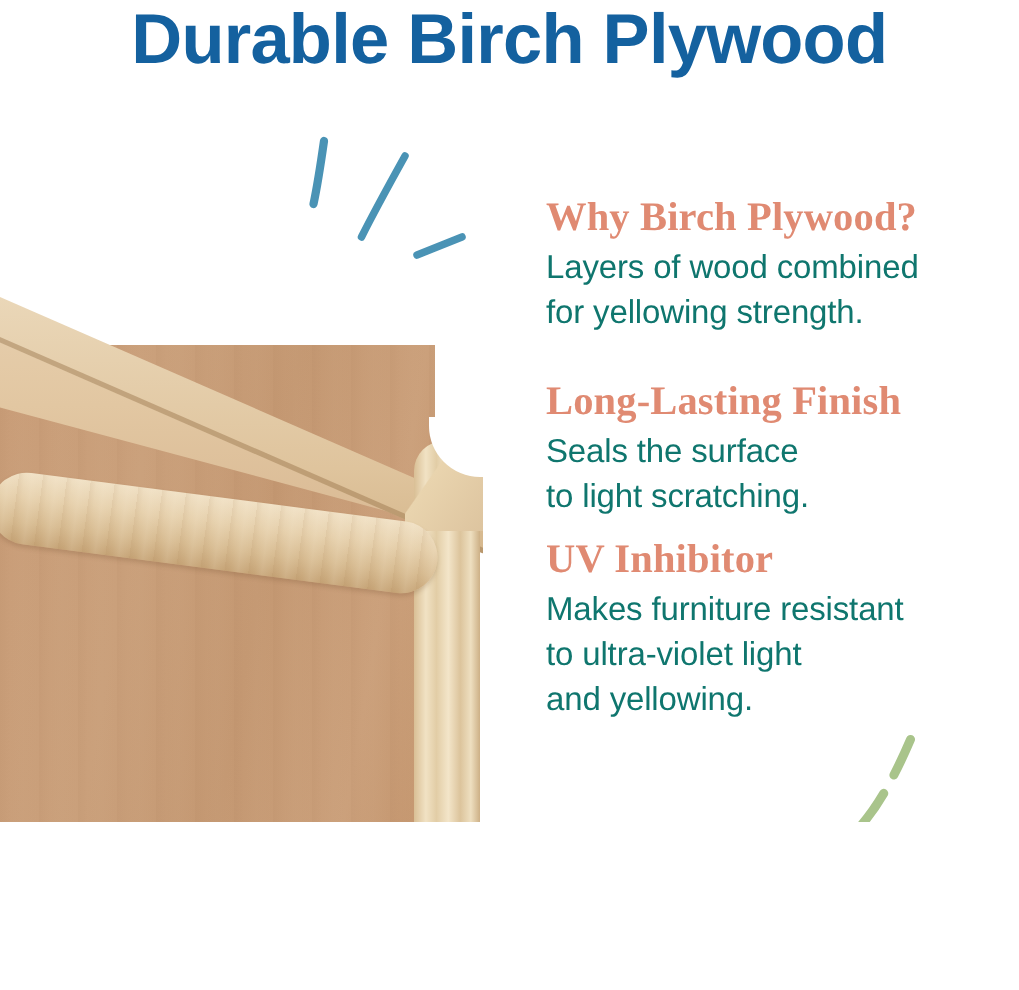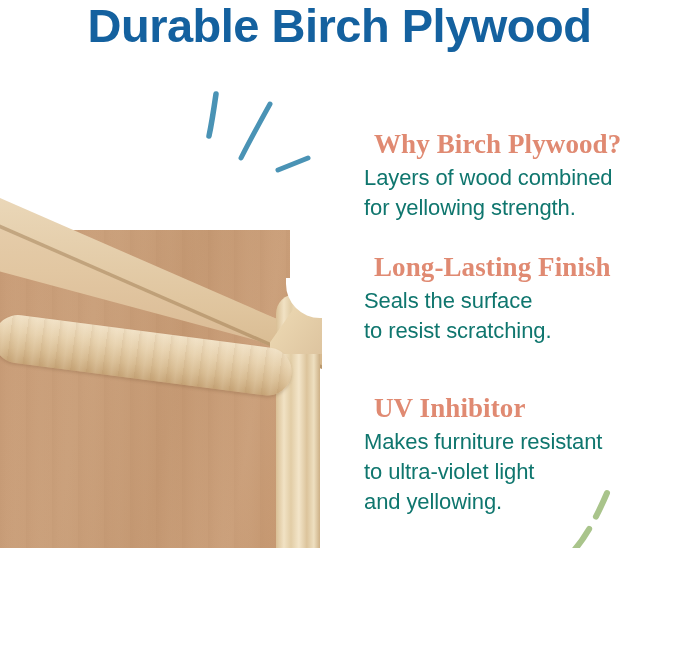--- a/index.html
+++ b/index.html
@@ -152,37 +152,37 @@
   }
 
   
   .block { position: absolute; left: 364px; width: 312px; }
   .block-heading {
     font-family: "Liberation Serif", serif;
     font-weight: bold;
     font-size: 27px;
     color: #e08a72;
     line-height: 32px;
-    margin: 0 0 3px 10px;
+    margin: 0 0 3px 0;
     white-space: nowrap;
     letter-spacing: 0.1px;
   }
   .block-body {
     font-family: "Liberation Sans", sans-serif;
     font-size: 22px;
     color: #0f766e;
     line-height: 30px;
     margin: 0;
     letter-spacing: -0.1px;
   }
   .block-body div { white-space: nowrap; }
 
   #block-1 { top: 128px; }
   #block-2 { top: 251px; }
-  #block-3 { top: 392px; }
+  #block-3 { top: 356px; }
 
   
   #sparkles { position: absolute; left: 198px; top: 86px; width: 130px; height: 100px; }
   #arrow-deco { position: absolute; left: 375px; top: 483px; width: 260px; height: 150px; }
   #star-deco { position: absolute; left: 583px; top: 578px; width: 48px; height: 48px; }
 </style>
 </head>
 <body>
 
 <div id="page">
@@ -229,21 +229,21 @@
     <div class="block-body">
       <div>Layers of wood combined</div>
       <div>for yellowing strength.</div>
     </div>
   </div>
 
   <div class="block" id="block-2">
     <div class="block-heading">Long-Lasting Finish</div>
     <div class="block-body">
       <div>Seals the surface</div>
-      <div>to resist scratching.</div>
+      <div>to light scratching.</div>
     </div>
   </div>
 
   <div class="block" id="block-3">
     <div class="block-heading">UV Inhibitor</div>
     <div class="block-body">
       <div>Makes furniture resistant</div>
       <div>to ultra-violet light</div>
       <div>and yellowing.</div>
     </div>

